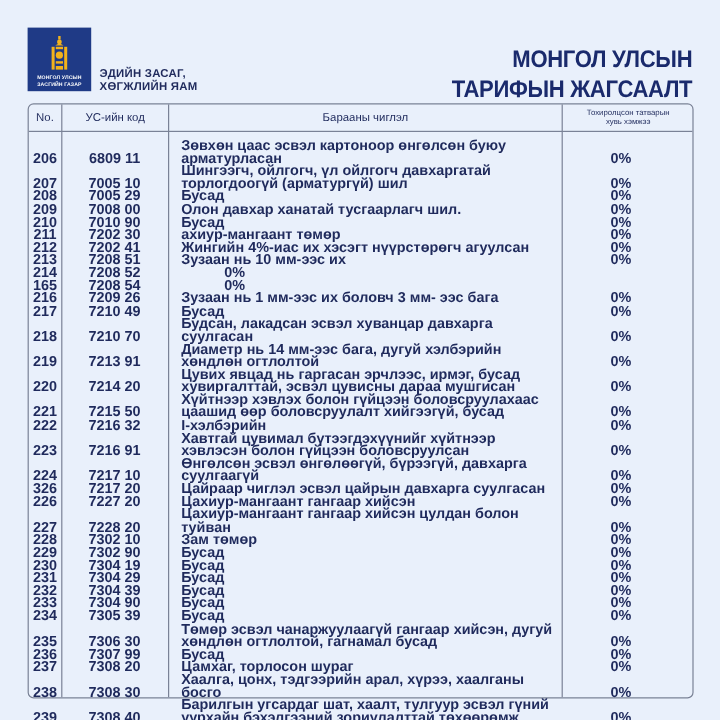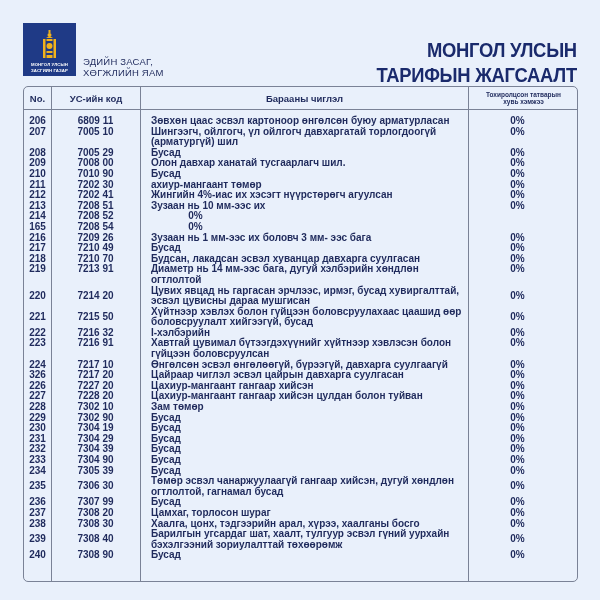--- a/index.html
+++ b/index.html
@@ -15,39 +15,39 @@
     background:#1f3a86;
   }
   .logo .emblem {
     position:absolute; left:19px; top:7px; width:15px; height:30px;
   }
   .logo .logo-text {
     position:absolute; left:0; right:0; font-size:4.3px; color:#fff;
     text-align:center; font-weight:bold; letter-spacing:0.1px; line-height:5px;
   }
   .ministry {
-    position:absolute; left:83px; top:56px; font-size:9.5px; font-weight:normal;
+    position:absolute; left:83px; top:56px; font-size:9.5px; font-weight:bold;
     color:#1f2a5c; line-height:11px; letter-spacing:0.2px;
   }
   .title {
     position:absolute; right:23px; top:38px; text-align:right;
     font-size:20px; font-weight:bold; color:#1a2a6c; line-height:25px;
     letter-spacing:-0.3px; transform:scaleX(0.92); transform-origin:right top;
   }
   .table-wrap {
     position:absolute; left:23px; top:86px; width:555px; height:496px;
     border:1px solid #7a8296; border-radius:5px; box-sizing:border-box;
   }
   .vline { position:absolute; top:0; bottom:0; width:1px; background:#7a8296; }
   .hline { position:absolute; left:0; right:0; height:1px; background:#7a8296; top:22px; }
   .hdr { position:absolute; top:0; height:22px; display:flex; align-items:center; justify-content:center;
-         font-weight:bold; font-size:9.5px; color:#1f2a5c; text-align:center; }
+         font-weight:normal; font-size:9.5px; color:#1f2a5c; text-align:center; }
   .hdr.small { font-size:6.5px; line-height:7px; }
   .rows { position:absolute; left:0; right:0; top:29px; }
-  .row { position:relative; display:flex; font-size:10px; font-weight:bold; line-height:10.6px; }
+  .row { position:relative; display:flex; font-size:12px; font-weight:bold; line-height:10.6px;align-items:flex-end; }
   .row .c-no { width:27px; text-align:center; flex:none; }
   .row .c-code { width:89px; text-align:center; flex:none; }
   .row .c-desc { width:322px; padding-left:11px; box-sizing:border-box; flex:none; }
   .row .c-rate { width:111px; text-align:center; flex:none; }
   .row.two .c-no, .row.two .c-code, .row.two .c-rate { display:flex; align-items:center; justify-content:center; }
 </style>
 </head>
 <body>
 
 <div class="logo">

